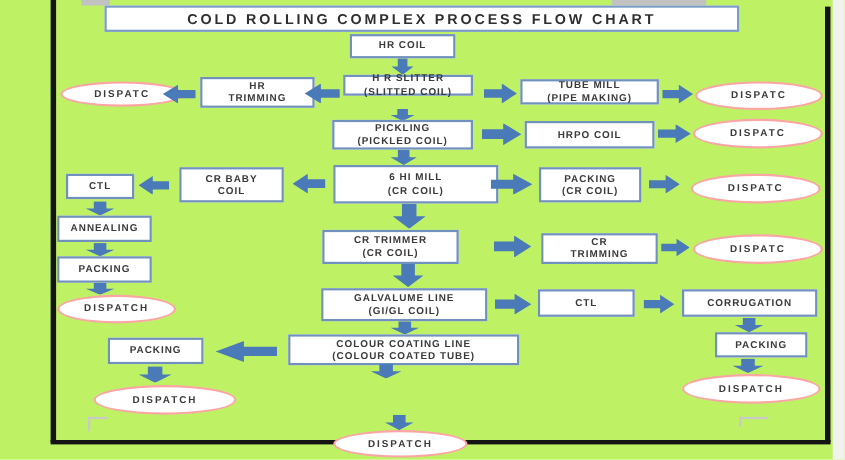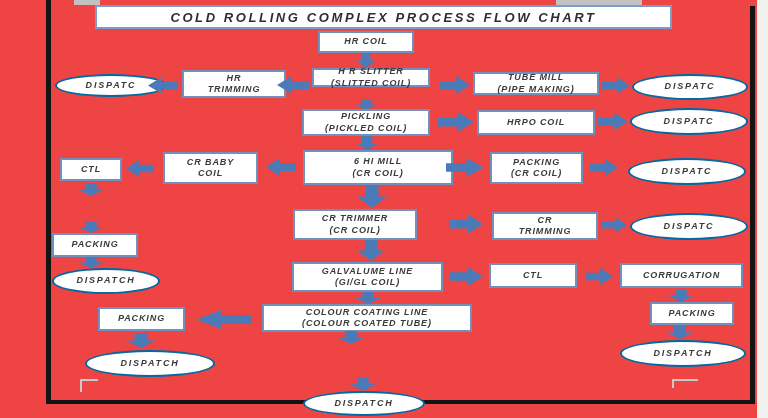--- a/index.html
+++ b/index.html
@@ -1,38 +1,37 @@
 <!DOCTYPE html>
 <html><head>
 <meta charset="utf-8">
 <style>
   html,body { margin:0; padding:0; background:#ffffff; }
   #stage {
     position:relative; width:768px; height:418px; overflow:hidden;
-    background:#ef4444;
+    background:#bef264;
     font-family:"Liberation Sans", sans-serif;
-    font-style:italic;
   }
   
   .frame-line { position:absolute; background:#141414; }
   .edge-strip { position:absolute; background:#f1f1ee; }
   .top-tick { position:absolute; background:#c2c2c2; }
   .margin-mark { position:absolute; border-top:2px solid #c9c9c9; border-left:2px solid #c9c9c9; background:transparent; }
 
   
   .node {
     position:absolute; box-sizing:border-box; background:#ffffff;
     border:2px solid #7091be;
     display:flex; align-items:center; justify-content:center; text-align:center;
     font-weight:bold; font-size:9px; letter-spacing:0.9px; line-height:1.25;
     color:#3a3a3a; white-space:pre-line;
   }
   .ellipse {
     border-radius:50%;
-    border:2px solid #0369a1;
+    border:2px solid #fca5a5;
     letter-spacing:1.8px;
   }
   .lh-tight { line-height:1.12; }
   .title-box {
     position:absolute; box-sizing:border-box; background:#ffffff;
     border:2px solid #7b9cc6;
     display:flex; align-items:center; justify-content:center;
     font-weight:bold; font-size:13px; letter-spacing:2.6px; color:#2e2e2e;
   }
 
@@ -90,20 +89,21 @@
   <div class="arrow arrow-l" style="left:266px; top:158px; width:30px; height:18px;"></div>
   <div class="node" style="left:303px; top:150px; width:150px; height:35px;">6 HI MILL
 (CR COIL)</div>
   <div class="arrow arrow-r" style="left:446px; top:158px; width:38px; height:19px;"></div>
   <div class="node" style="left:490px; top:152px; width:93px; height:32px;">PACKING
 (CR COIL)</div>
   <div class="arrow arrow-r" style="left:590px; top:159px; width:28px; height:17px;"></div>
   <div class="node ellipse" style="left:628px; top:158px; width:118px; height:27px;">DISPATC</div>
 
   <div class="arrow arrow-d" style="left:78px; top:183px; width:26px; height:13px;"></div>
+  <div class="node" style="left:52px; top:196px; width:86px; height:24px;">ANNEALING</div>
   <div class="arrow arrow-d" style="left:78px; top:221px; width:26px; height:12px;"></div>
   <div class="node" style="left:52px; top:233px; width:86px; height:24px;">PACKING</div>
   <div class="arrow arrow-d" style="left:78px; top:257px; width:26px; height:11px;"></div>
   <div class="node ellipse" style="left:52px; top:268px; width:108px; height:26px;">DISPATCH</div>
 
   <div class="arrow arrow-d" style="left:357px; top:185px; width:30px; height:23px;"></div>
   <div class="node" style="left:293px; top:209px; width:124px; height:31px;">CR TRIMMER
 (CR COIL)</div>
   <div class="arrow arrow-r" style="left:449px; top:214px; width:34px; height:20px;"></div>
   <div class="node" style="left:492px; top:212px; width:106px; height:28px;">CR

